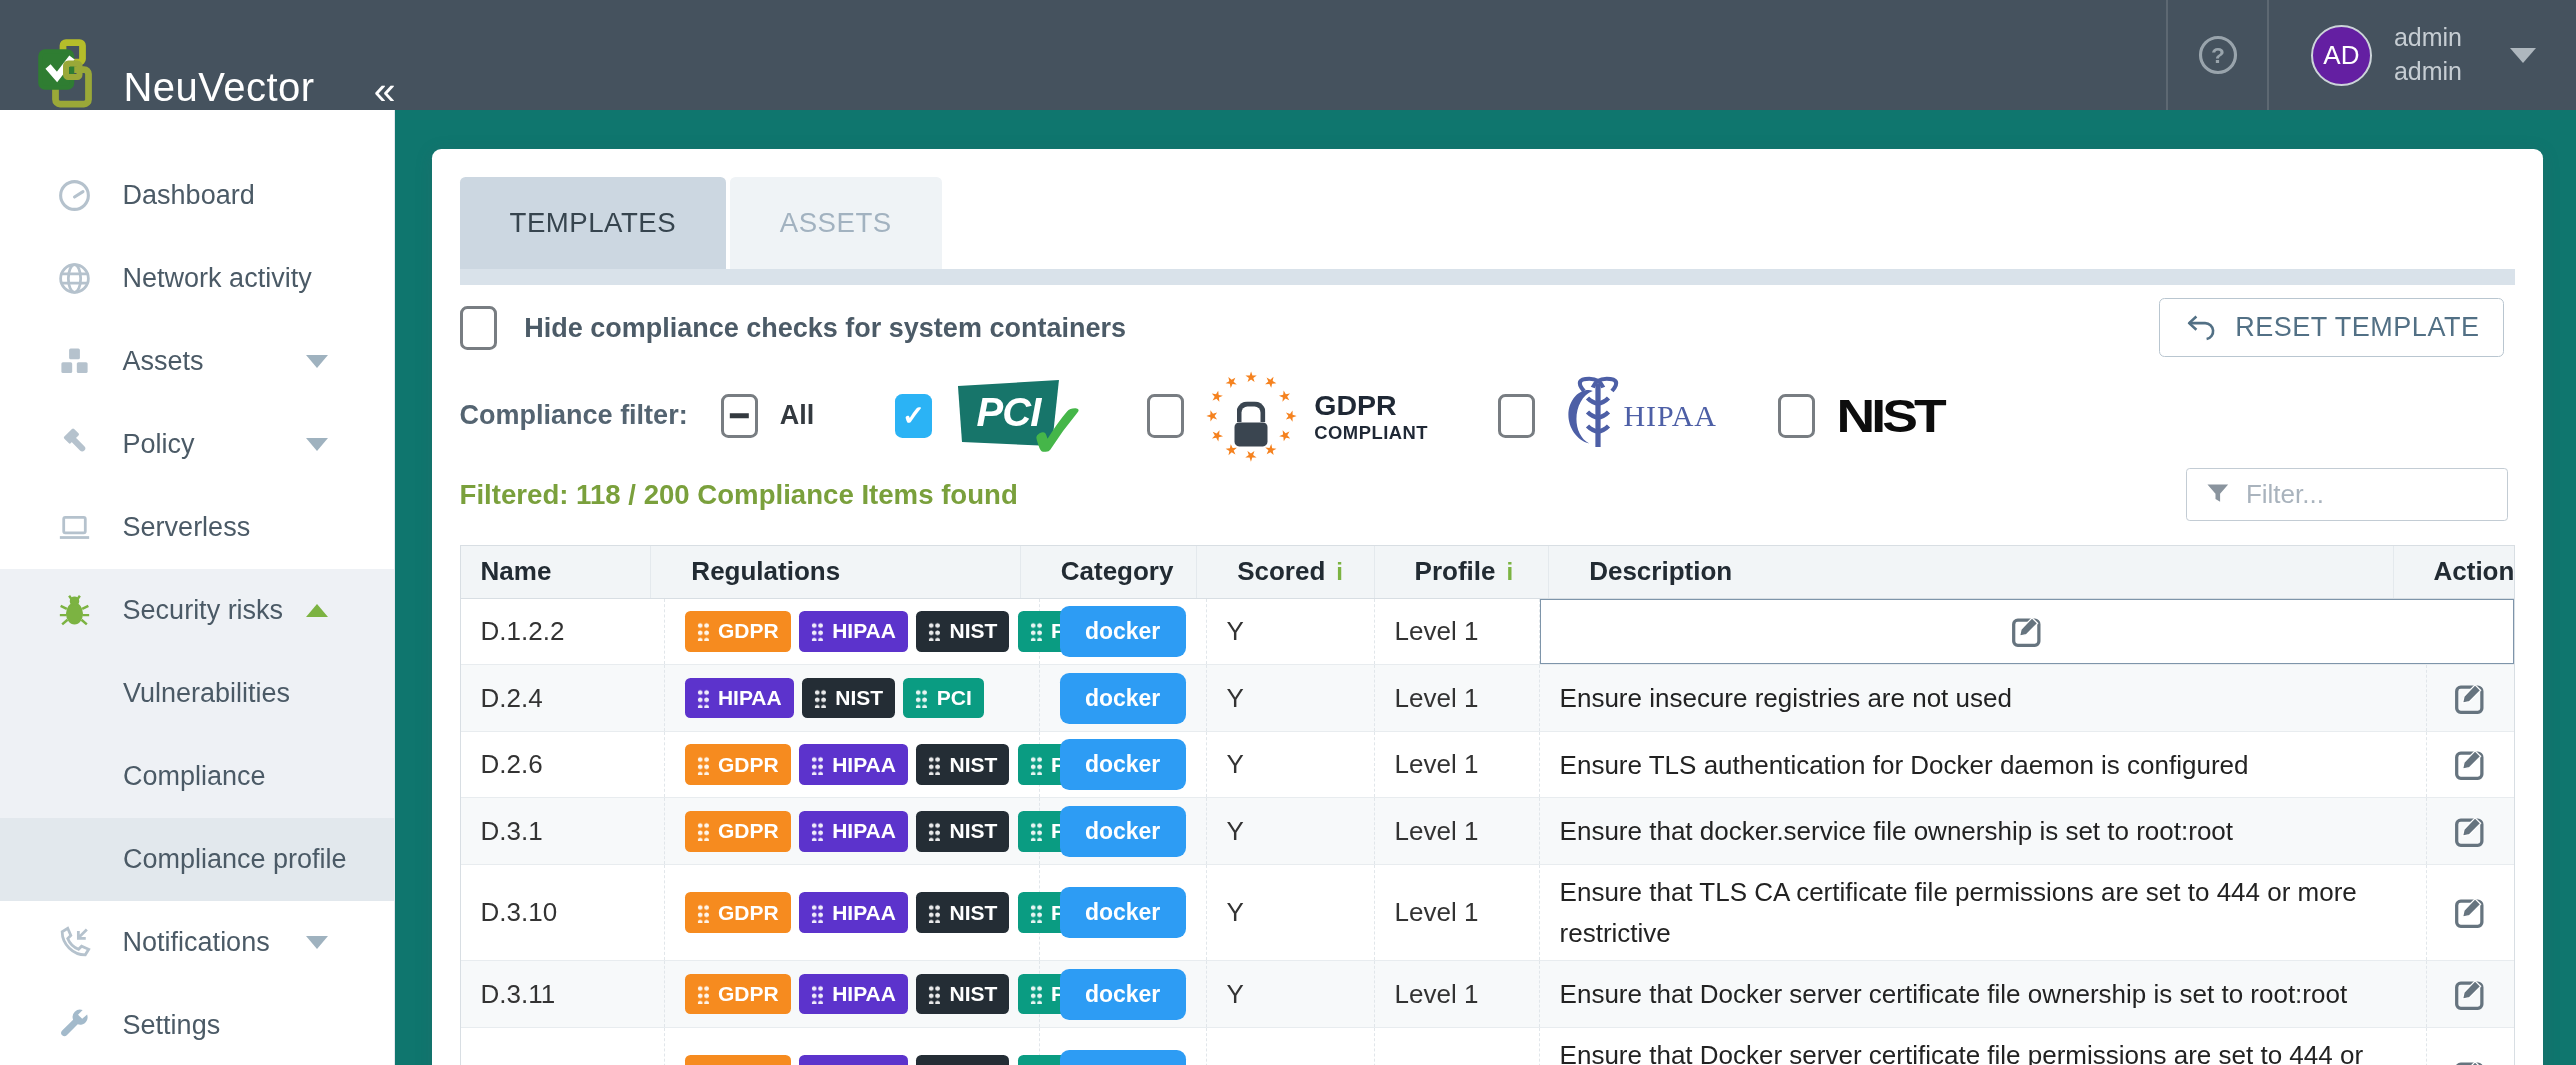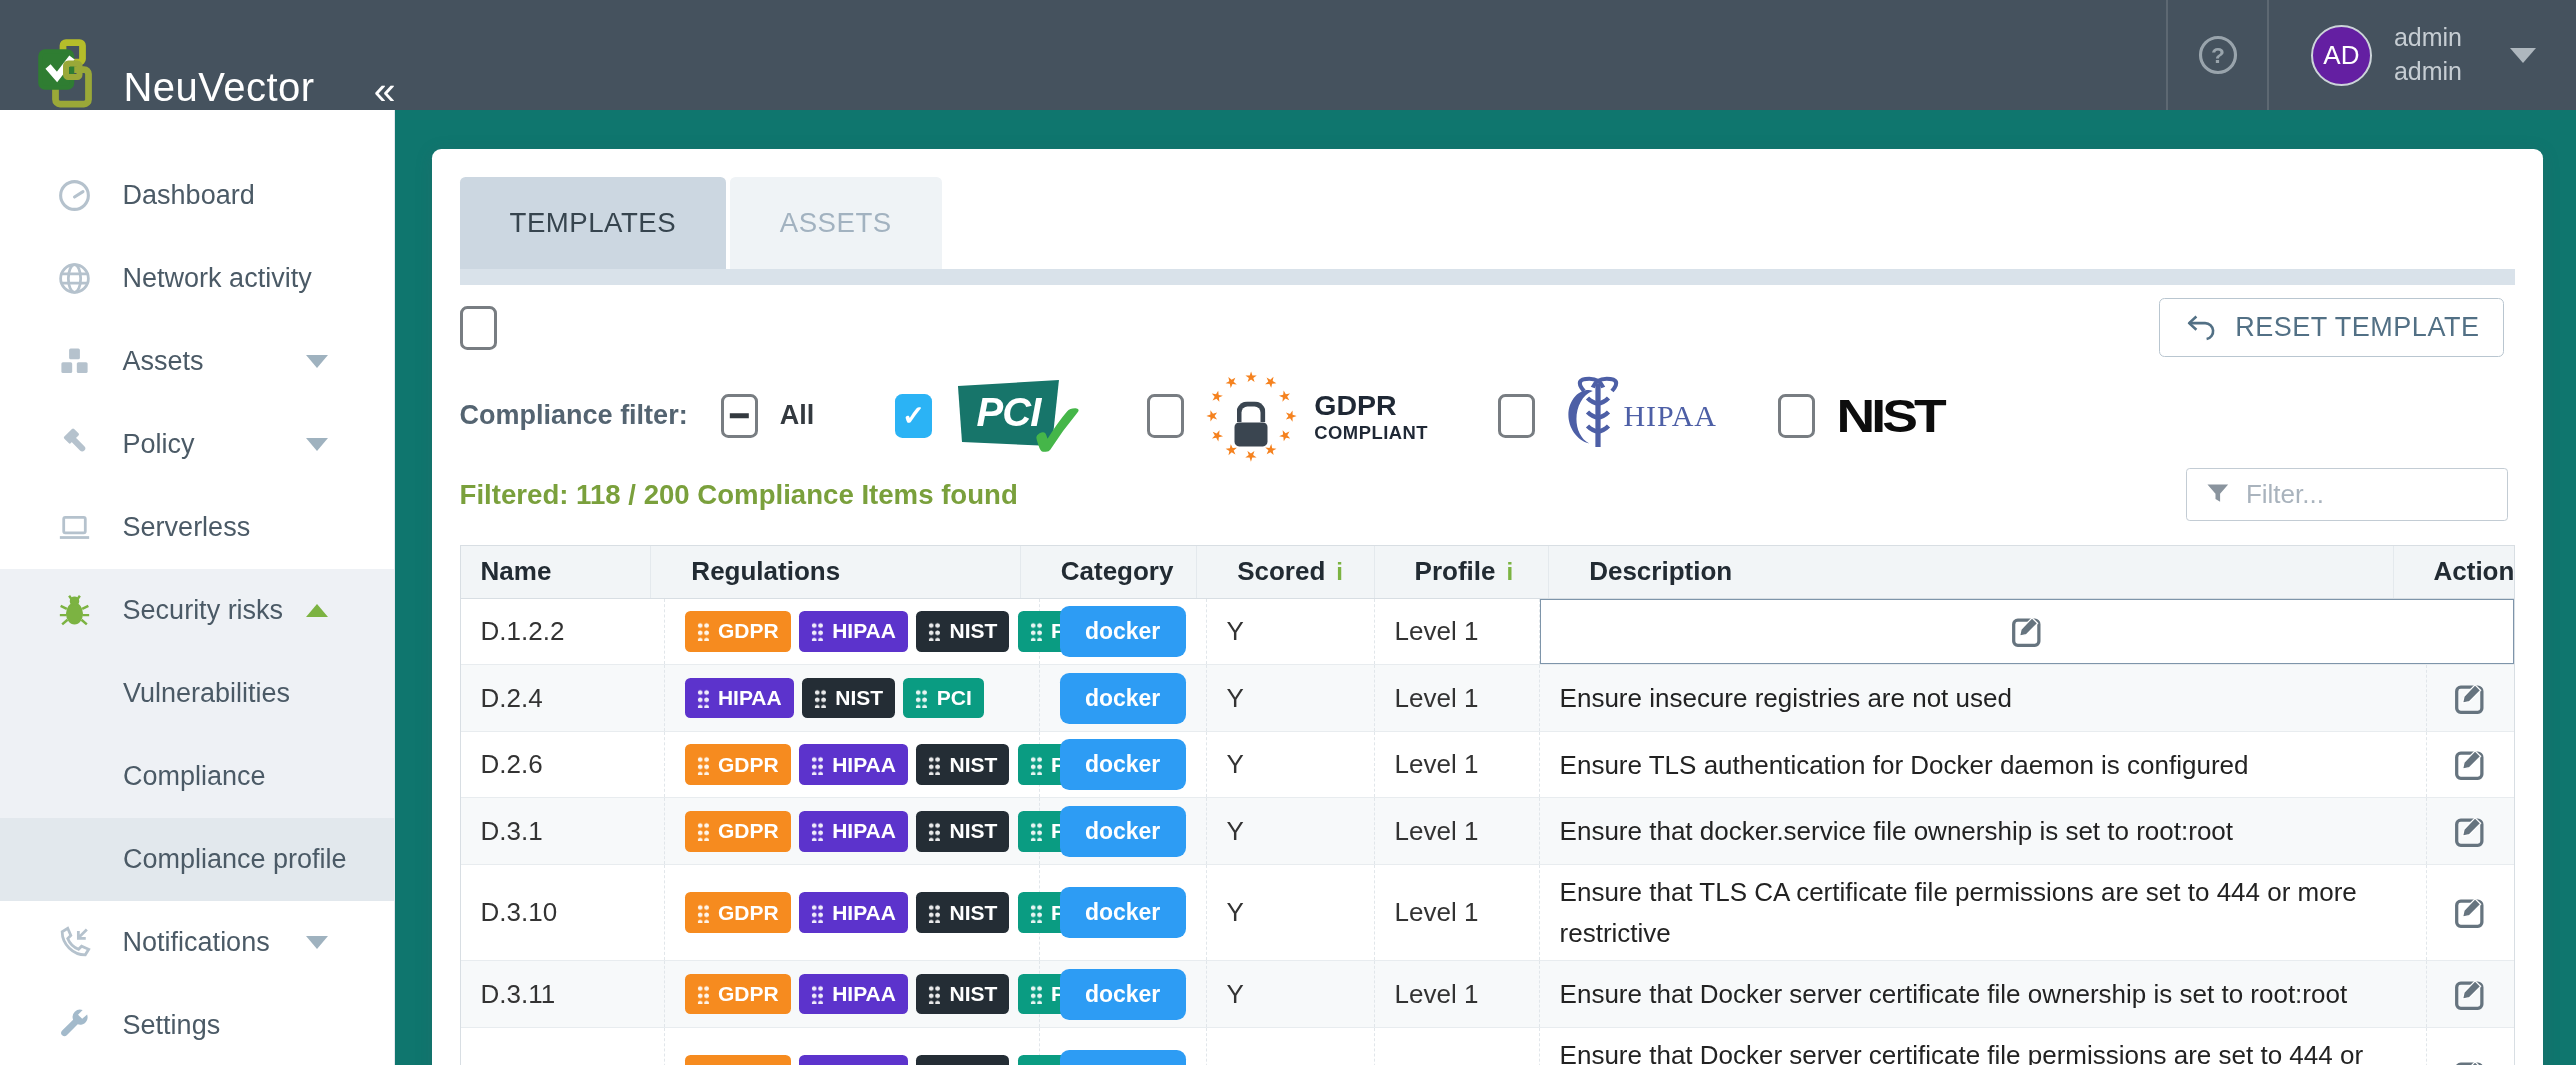--- a/index.html
+++ b/index.html
@@ -248,20 +248,21 @@
   <div class="card">
 
     <div class="tabs">
       <div class="tab active">TEMPLATES</div>
       <div class="tab inactive">ASSETS</div>
     </div>
     <div class="tab-strip"></div>
 
     <div class="hide-row">
       <div class="cb"></div>
+      <div class="hide-label">Hide compliance checks for system containers</div>
       <button class="reset-btn">
         <svg width="35" height="35" viewBox="0 0 24 24">
           <path d="M8.5 4.5 L3.5 9 l5 4.5" fill="none" stroke="#527085" stroke-width="1.8" stroke-linejoin="round"></path>
           <path d="M3.5 9 h11 a5.5 5.5 0 0 1 1 10.9" fill="none" stroke="#527085" stroke-width="1.8"></path>
         </svg>
         <span>RESET TEMPLATE</span>
       </button>
     </div>
 
     <div class="filter-row">

